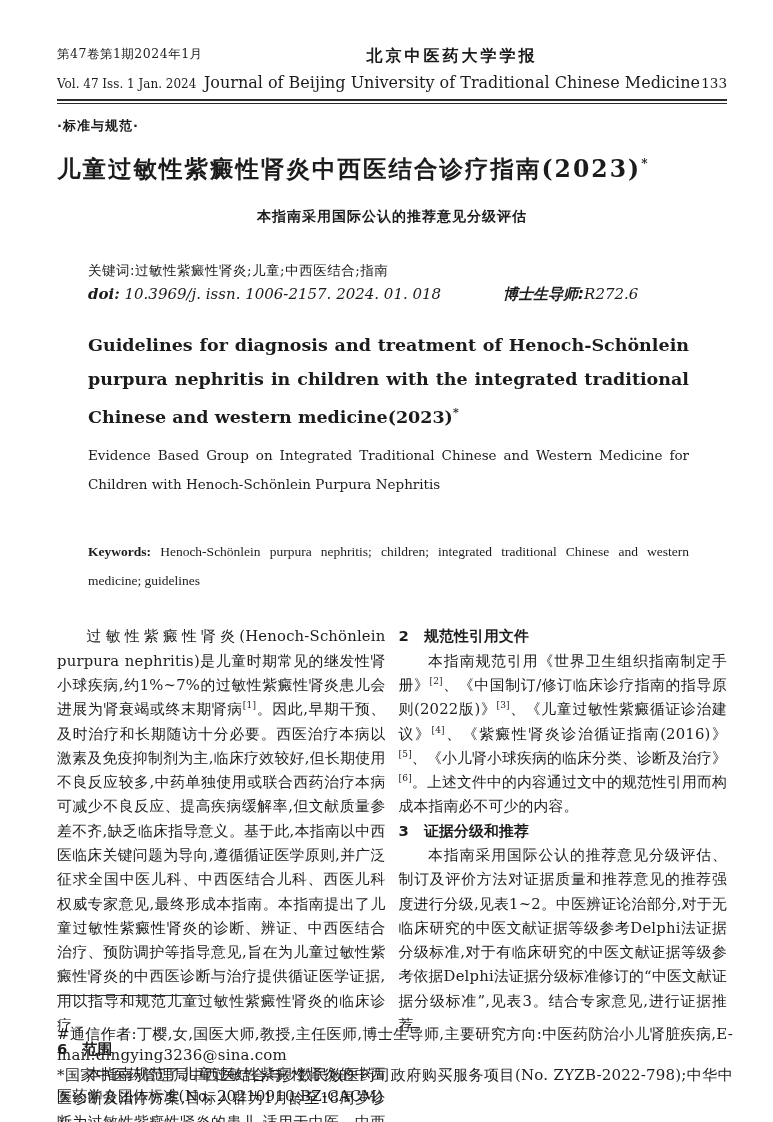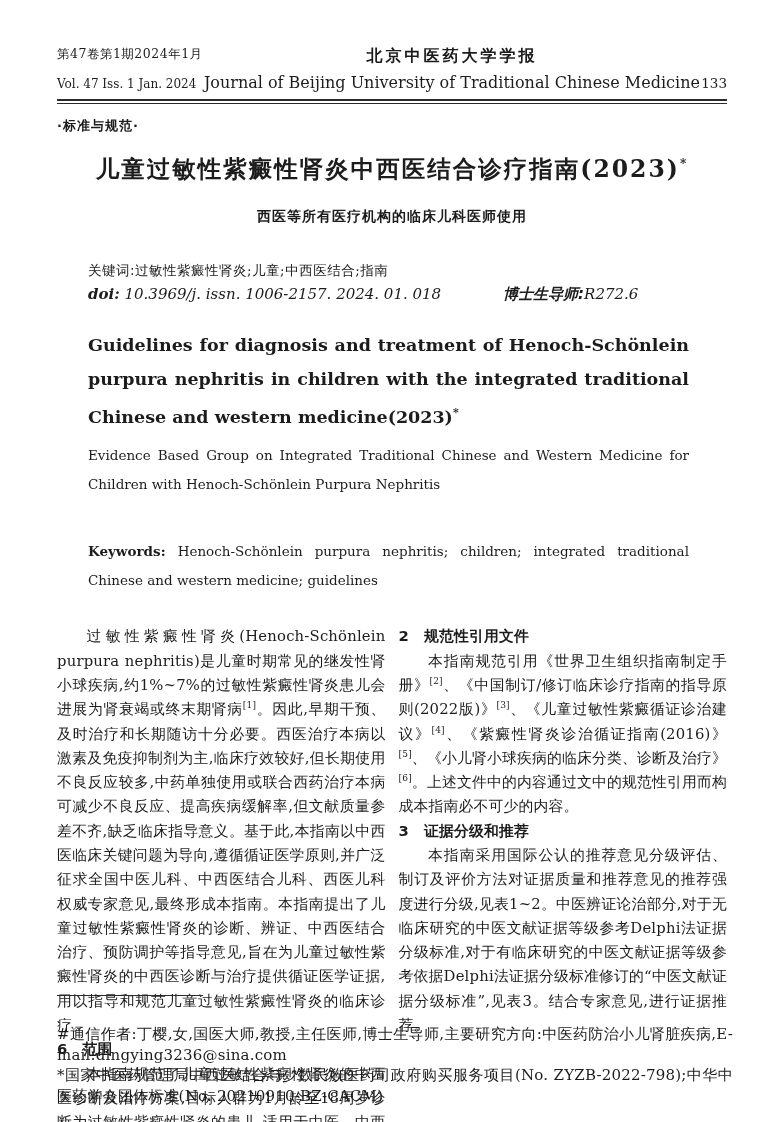--- a/index.html
+++ b/index.html
@@ -36,21 +36,21 @@
     margin-top:13px;
     font-family:"DejaVu Sans","Liberation Sans",sans-serif;
     font-weight:700;
     font-size:13px;
     letter-spacing:1px;
   }
 
   
   .title-cn {
     margin-top:18px;
-    text-align:center;
+    text-align:left;
     font-size:23.5px;
     font-weight:700;
     letter-spacing:2px;
   }
   .title-cn sup { font-size:12px; }
   .authors-cn {
     margin-top:23px;
     text-align:center;
     font-family:"DejaVu Sans","Liberation Sans",sans-serif;
     font-weight:700;
@@ -81,20 +81,21 @@
     margin:8px 38px 0 31px;
     font-size:13.5px;
     line-height:29px;
     text-align:justify;
   }
   .kw-en {
     margin:38px 38px 0 31px;
     font-size:13.5px;
     line-height:29px;
     text-align:justify;
+    font-family:Liberation Serif, serif;
   }
   .kw-en .lbl { font-weight:700; }
 
   
   .body-cols { display:flex; gap:13px; margin-top:29px; }
   .col { flex:1; font-size:14.8px; line-height:24.3px; text-align:justify; letter-spacing:.2px; }
   .col p.indent { text-indent:2em; }
   .col sup { font-size:9px; line-height:0; }
   .col h3 {
     font-family:"DejaVu Sans","Liberation Sans",sans-serif;
@@ -125,21 +126,21 @@
         <div class="en">Journal of Beijing University of Traditional Chinese Medicine</div>
       </div>
       <div class="head-right">133</div>
     </div>
 
     <div class="rule-double"></div>
 
     <div class="column-tag">·标准与规范·</div>
 
     <h1 class="title-cn">儿童过敏性紫癜性肾炎中西医结合诊疗指南(2023)<sup>*</sup></h1>
-    <div class="authors-cn">西医等所有医疗机构的临床儿科医师使用</div>
+    <div class="authors-cn">本指南采用国际公认的推荐意见分级评估</div>
 
     <div class="meta-block">
       <div class="kw-cn">
         <span class="lbl">关键词:</span><span>过敏性紫癜性肾炎;儿童;中西医结合;指南</span>
       </div>
       <div class="doi-line">
         <span><span class="lbl">doi:</span> <span>10.3969/j. issn. 1006-2157. 2024. 01. 018</span></span>
         <span class="clc"><span class="lbl">博士生导师:</span><span>R272.6</span></span>
       </div>
 

